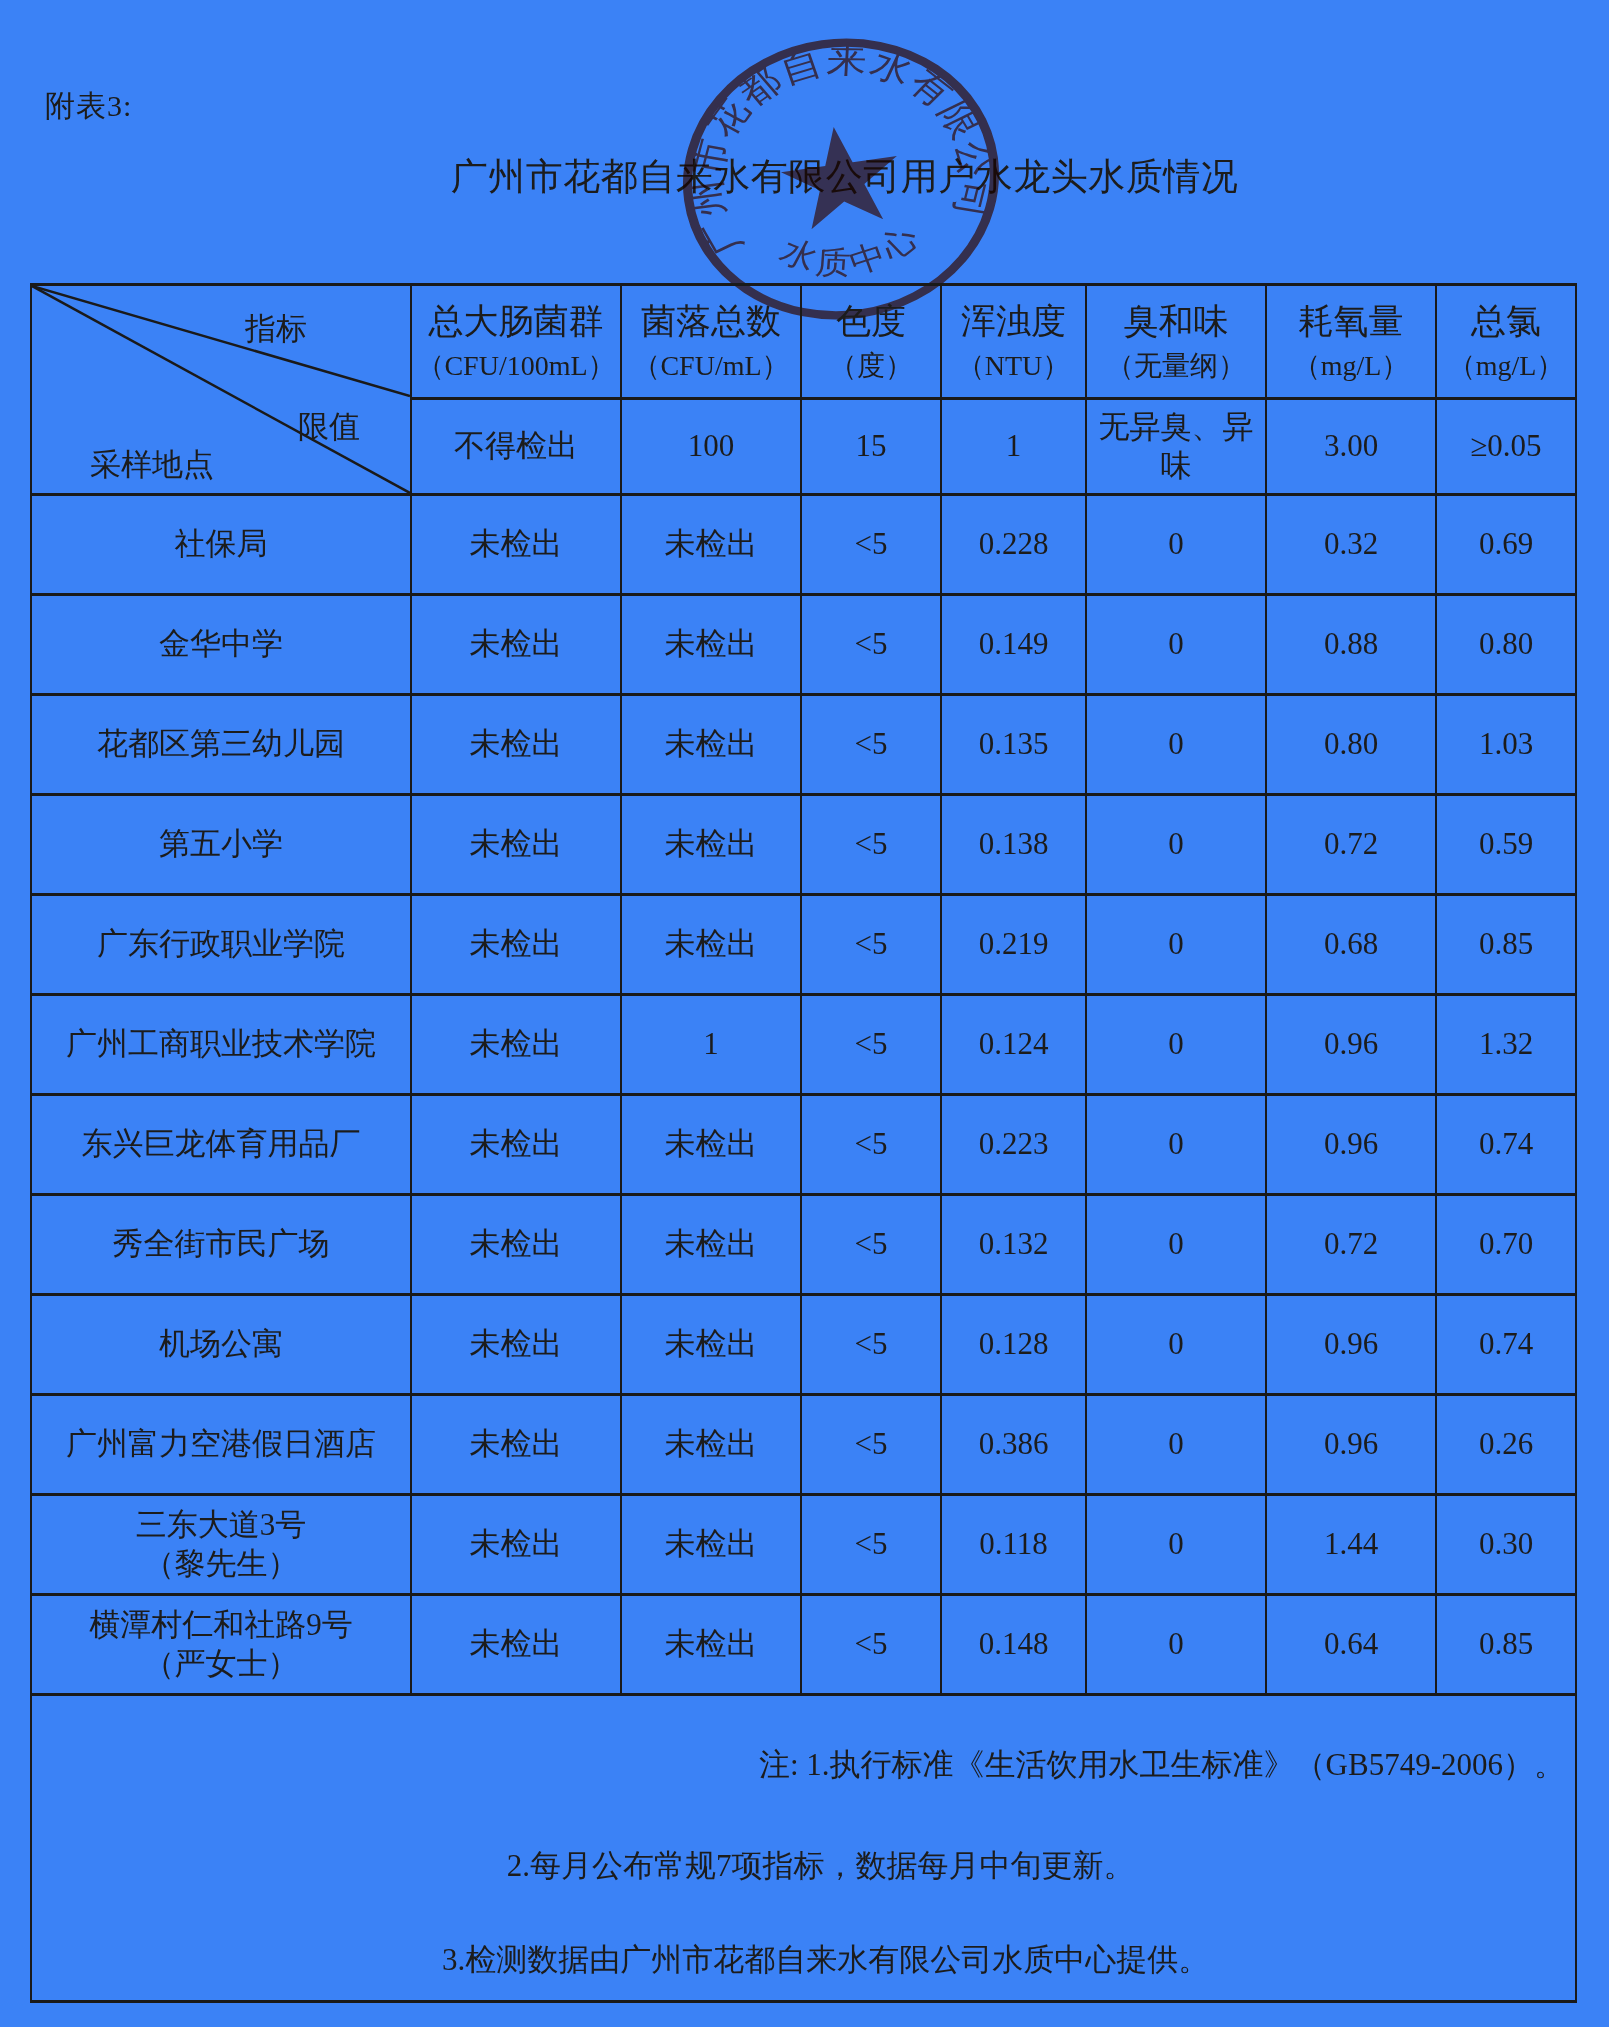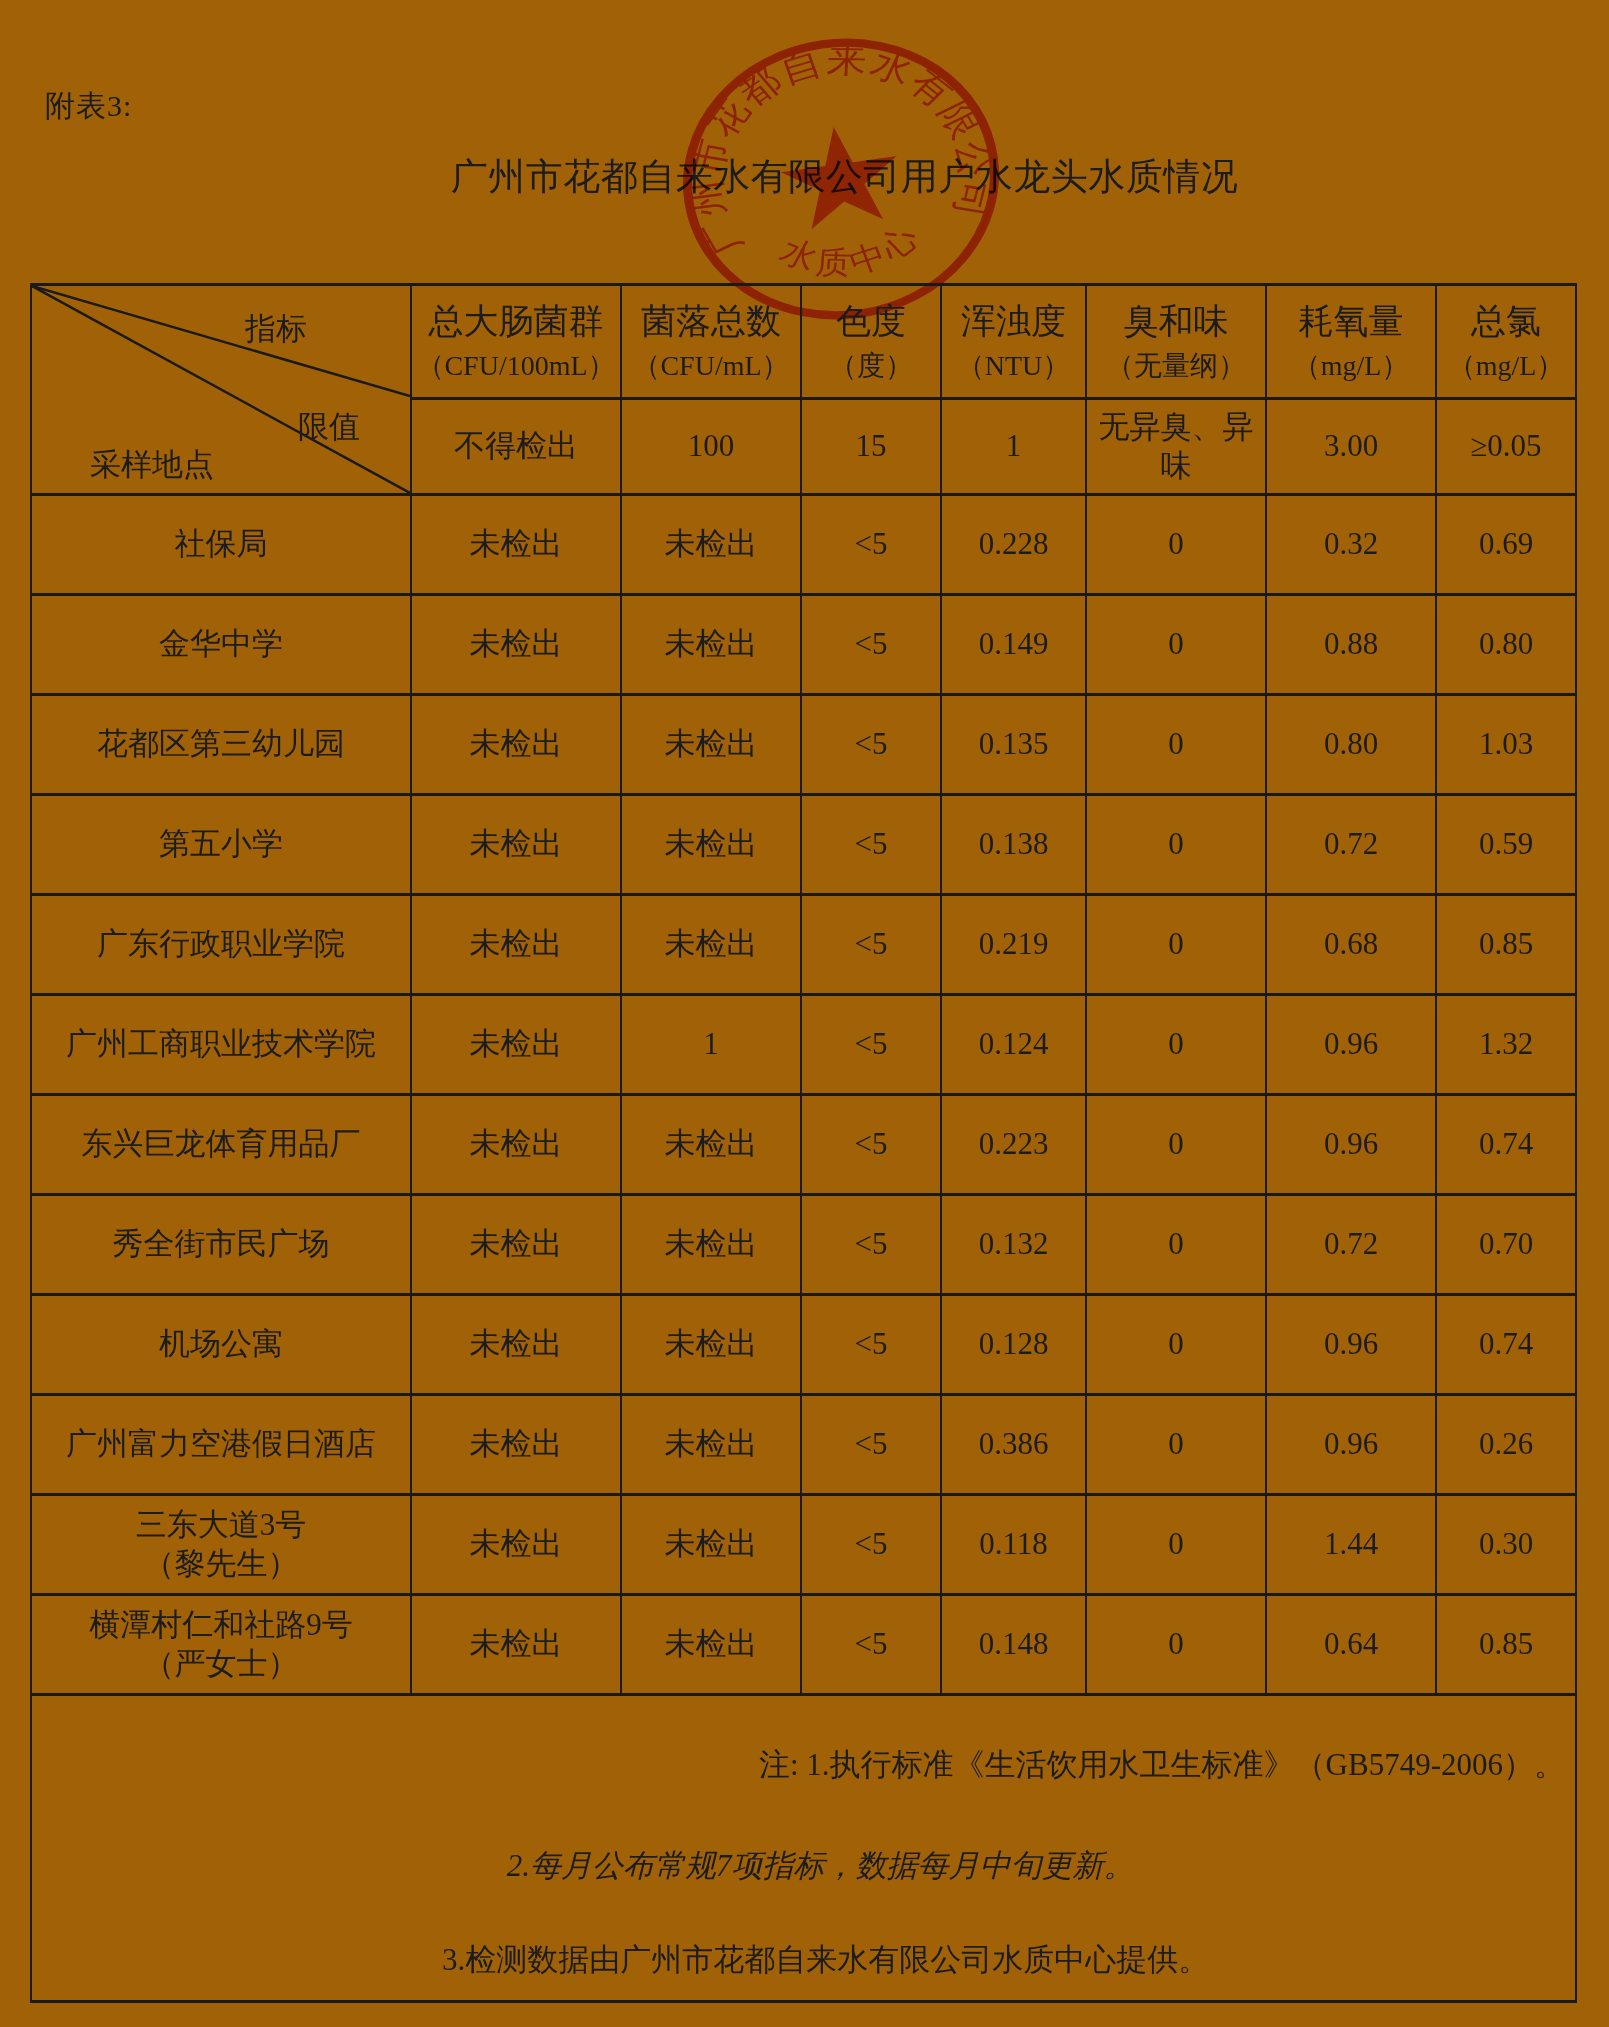--- a/index.html
+++ b/index.html
@@ -4,21 +4,21 @@
 <style>
   * { margin:0; padding:0; box-sizing:border-box; }
   html,body { width:1609px; height:2027px; }
   body {
     background:#ffffff;
     font-family:"Liberation Serif","DejaVu Serif",serif;
     color:#1c1c1c;
     position:relative;
     overflow:hidden;
   }
-  .page { position:absolute; inset:0; background:#a16207; }
+  .page { position:absolute; inset:0; background:#3b82f6; }
 
   .attach-label { position:absolute; left:45px; top:86px; font-size:30px; letter-spacing:1px; }
 
   .doc-title {
     position:absolute; left:40px; top:152px; width:1609px;
     text-align:center; font-size:37px; letter-spacing:0.5px; white-space:nowrap;
   }
   .doc-period {
     position:absolute; left:0px; top:236px; width:1605px;
     text-align:center; font-size:34px; letter-spacing:1px;
@@ -65,21 +65,21 @@
   td.loc .loc-main { font-size:31px; }
   td.loc .loc-sub  { font-size:31px; }
 
   td.limitcell { padding:0 4px; }
 
   td.notes {
     text-align:left; vertical-align:top; padding:16px 10px 0 6px;
   }
   .note-line { font-size:31px; white-space:nowrap; }
   .note-1 { margin-left:0px;  margin-top:14px;text-align:right; }
-  .note-2 { margin-left:38px; margin-top:62px;font-style:italic; }
+  .note-2 { margin-left:38px; margin-top:62px; }
   .note-3 { margin-left:48px; margin-top:56px; }
 </style>
 </head>
 <body>
 
 <div class="page">
 
   <div class="attach-label">附表3:</div>
 
   <div class="doc-title">广州市花都自来水有限公司用户水龙头水质情况</div>

